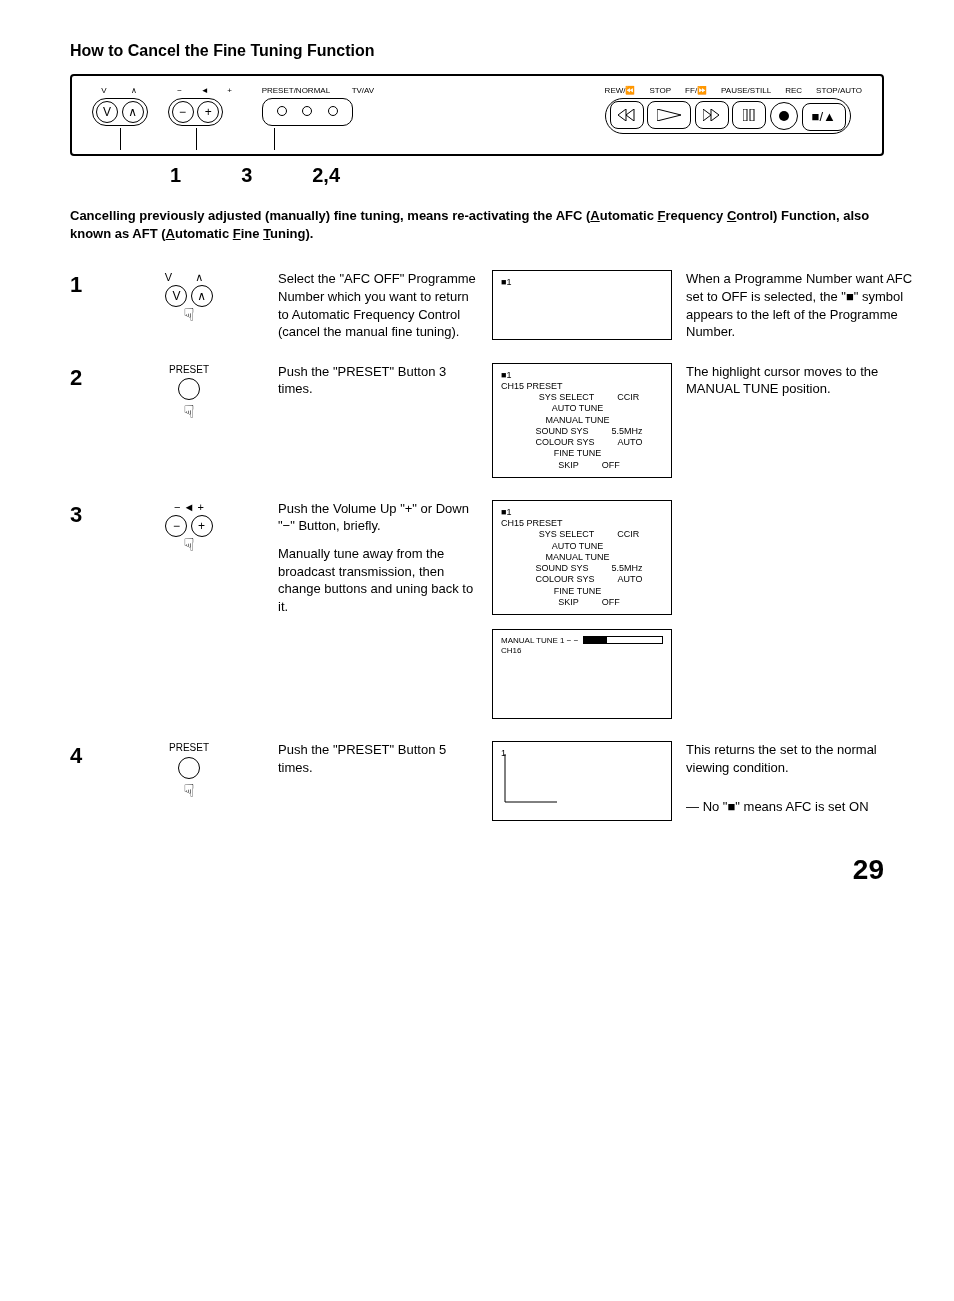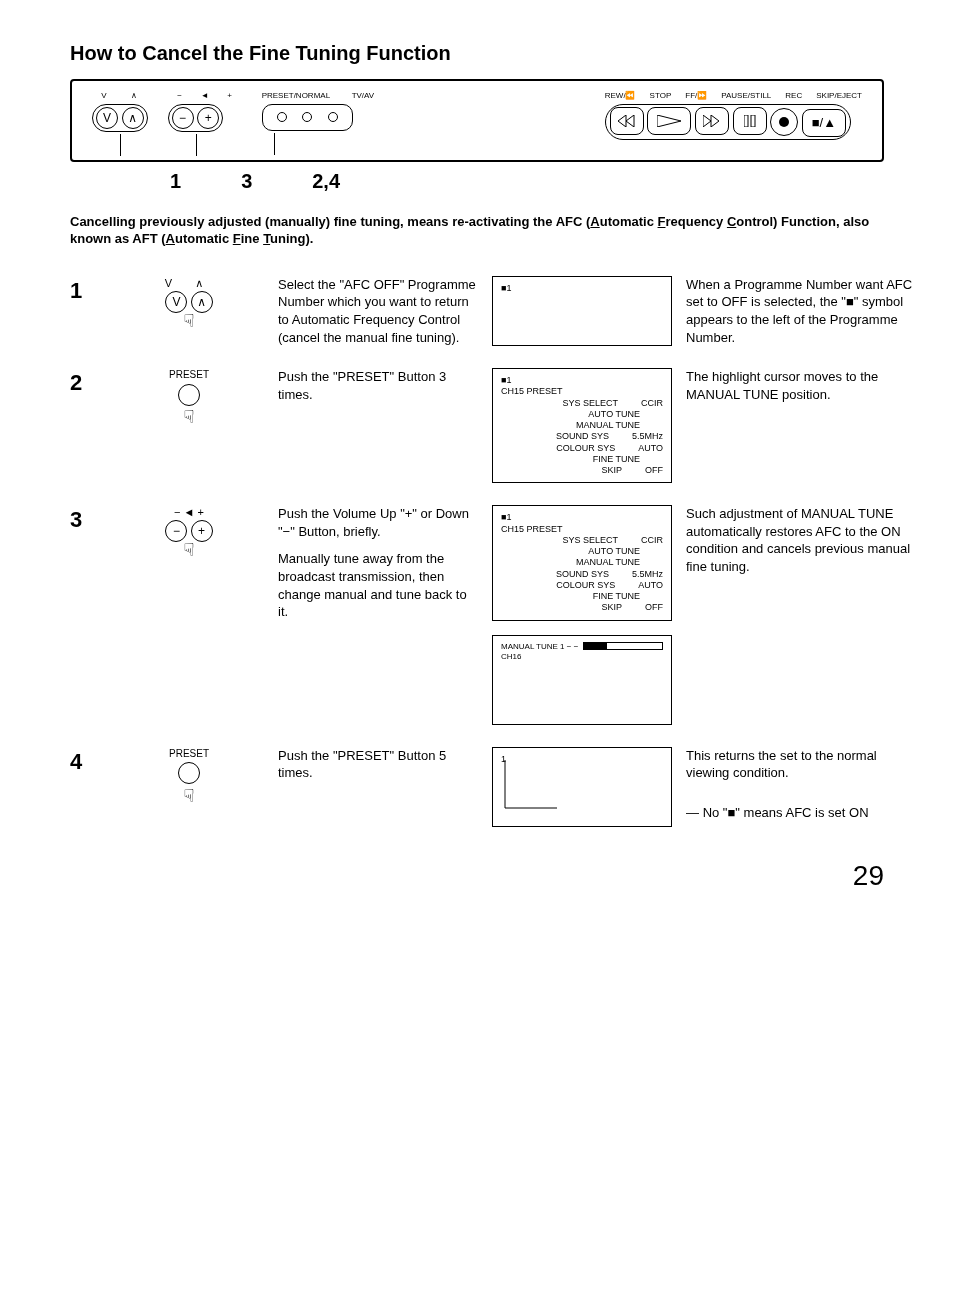--- a/index.html
+++ b/index.html
@@ -7,21 +7,21 @@
     font-family: Arial, Helvetica, sans-serif;
     font-size: 13px;
     line-height: 1.35;
     margin: 0;
     padding: 40px 70px 40px 70px;
     width: 954px;
     color: #000;
     background: #fff;
   }
   h1 {
-    font-size: 20px;
+    font-size: 16px;
     font-weight: bold;
     margin: 0 0 12px 0;
   }
   .panel {
     border: 2px solid #000;
     border-radius: 4px;
     padding: 10px 20px 4px 20px;
     margin-bottom: 4px;
   }
   .panel-row {
@@ -89,41 +89,41 @@
     border: 1.5px solid #000;
     min-height: 70px;
     padding: 6px 8px;
     font-size: 9px;
     font-family: Arial, sans-serif;
     line-height: 1.25;
     position: relative;
   }
   .screen-box .menu-line {
     display: flex;
-    justify-content: flex-end;
+    justify-content: center;
     padding-left: 14px;
     gap: 23px;
   }
   .screen-box .small { font-size: 8px; }
   .tune-bar {
     width: 80px; height: 8px;
     border: 1px solid #000;
     display: inline-block;
     position: relative;
   }
   .tune-bar::before {
     content:"";
     position:absolute;
     left:0;top:0;width:30%;height:100%;
     background:#000;
   }
   .pageno {
     text-align: right;
     font-size: 28px;
-    font-weight: normal;
+    font-weight: bold;
     margin-top: 30px;
   }
   .under { text-decoration: underline; }
   svg { vertical-align: middle; }
 </style>
 </head>
 <body>
 
 <h1>How to Cancel the Fine Tuning Function</h1>
 
@@ -170,21 +170,21 @@
     </div>
     <div style="flex:1"></div>
 
     <div>
       <div class="labels-row" style="gap:14px">
         <span>REW/⏪</span>
         <span>STOP</span>
         <span>FF/⏩</span>
         <span>PAUSE/STILL</span>
         <span>REC</span>
-        <span>SKIP/EJECT</span>
+        <span>STOP/AUTO</span>
       </div>
       <span style="display:inline-block;border:1.5px solid #000;border-radius:18px;padding:2px 4px;white-space:nowrap;">
         <span class="btn-big">
             <svg width="18" height="12">
               <polygon points="8,0 0,6 8,12" fill="none" stroke="#000"></polygon>
               <polygon points="16,0 8,6 16,12" fill="none" stroke="#000"></polygon>
             </svg>
           </span>
         <span class="btn-big" style="width:44px">
             <svg width="24" height="12">
@@ -282,21 +282,21 @@
 <div class="step">
   <div class="step-num">3</div>
   <div class="icon-col">
     <div style="font-size:11px">−  ◄  +</div>
     <span class="btn-circle">−</span>
     <span class="btn-circle">+</span>
     <span class="hand">☟</span>
   </div>
   <div>
     <div>Push the Volume Up "+" or Down "−" Button, briefly.</div>
-    <div style="margin-top:10px">Manually tune away from the broadcast transmission, then change manual and tune back to it.</div>
+    <div style="margin-top:10px">Manually tune away from the broadcast transmission, then change buttons and uning back to it.</div>
   </div>
   <div>
     <div class="screen-box">
       <div>■1</div>
       <div>CH15   PRESET</div>
       <div class="menu-line">
           <span>SYS SELECT</span>
           <span>CCIR</span>
         </div>
       <div class="menu-line">
@@ -322,21 +322,20 @@
       <div class="menu-line">
           <span>SKIP</span>
           <span>OFF</span>
         </div>
     </div>
     <div class="screen-box" style="margin-top:14px;min-height:90px;display:flex;flex-direction:row;justify-content:flex-end">
       <div class="small">MANUAL TUNE 1 − − CH16</div>
       <div><span class="tune-bar"></span></div>
     </div>
   </div>
-  <div>Such adjustment of MANUAL TUNE automatically restores AFC to the ON condition and cancels previous manual fine tuning.</div>
 </div>
 
 <div class="step">
   <div class="step-num">4</div>
   <div class="icon-col">
     <div style="font-size:10px">PRESET</div>
     <span class="btn-circle" style="margin-top:2px"></span>
     <span class="hand">☟</span>
   </div>
   <div>Push the "PRESET" Button 5 times.</div>

